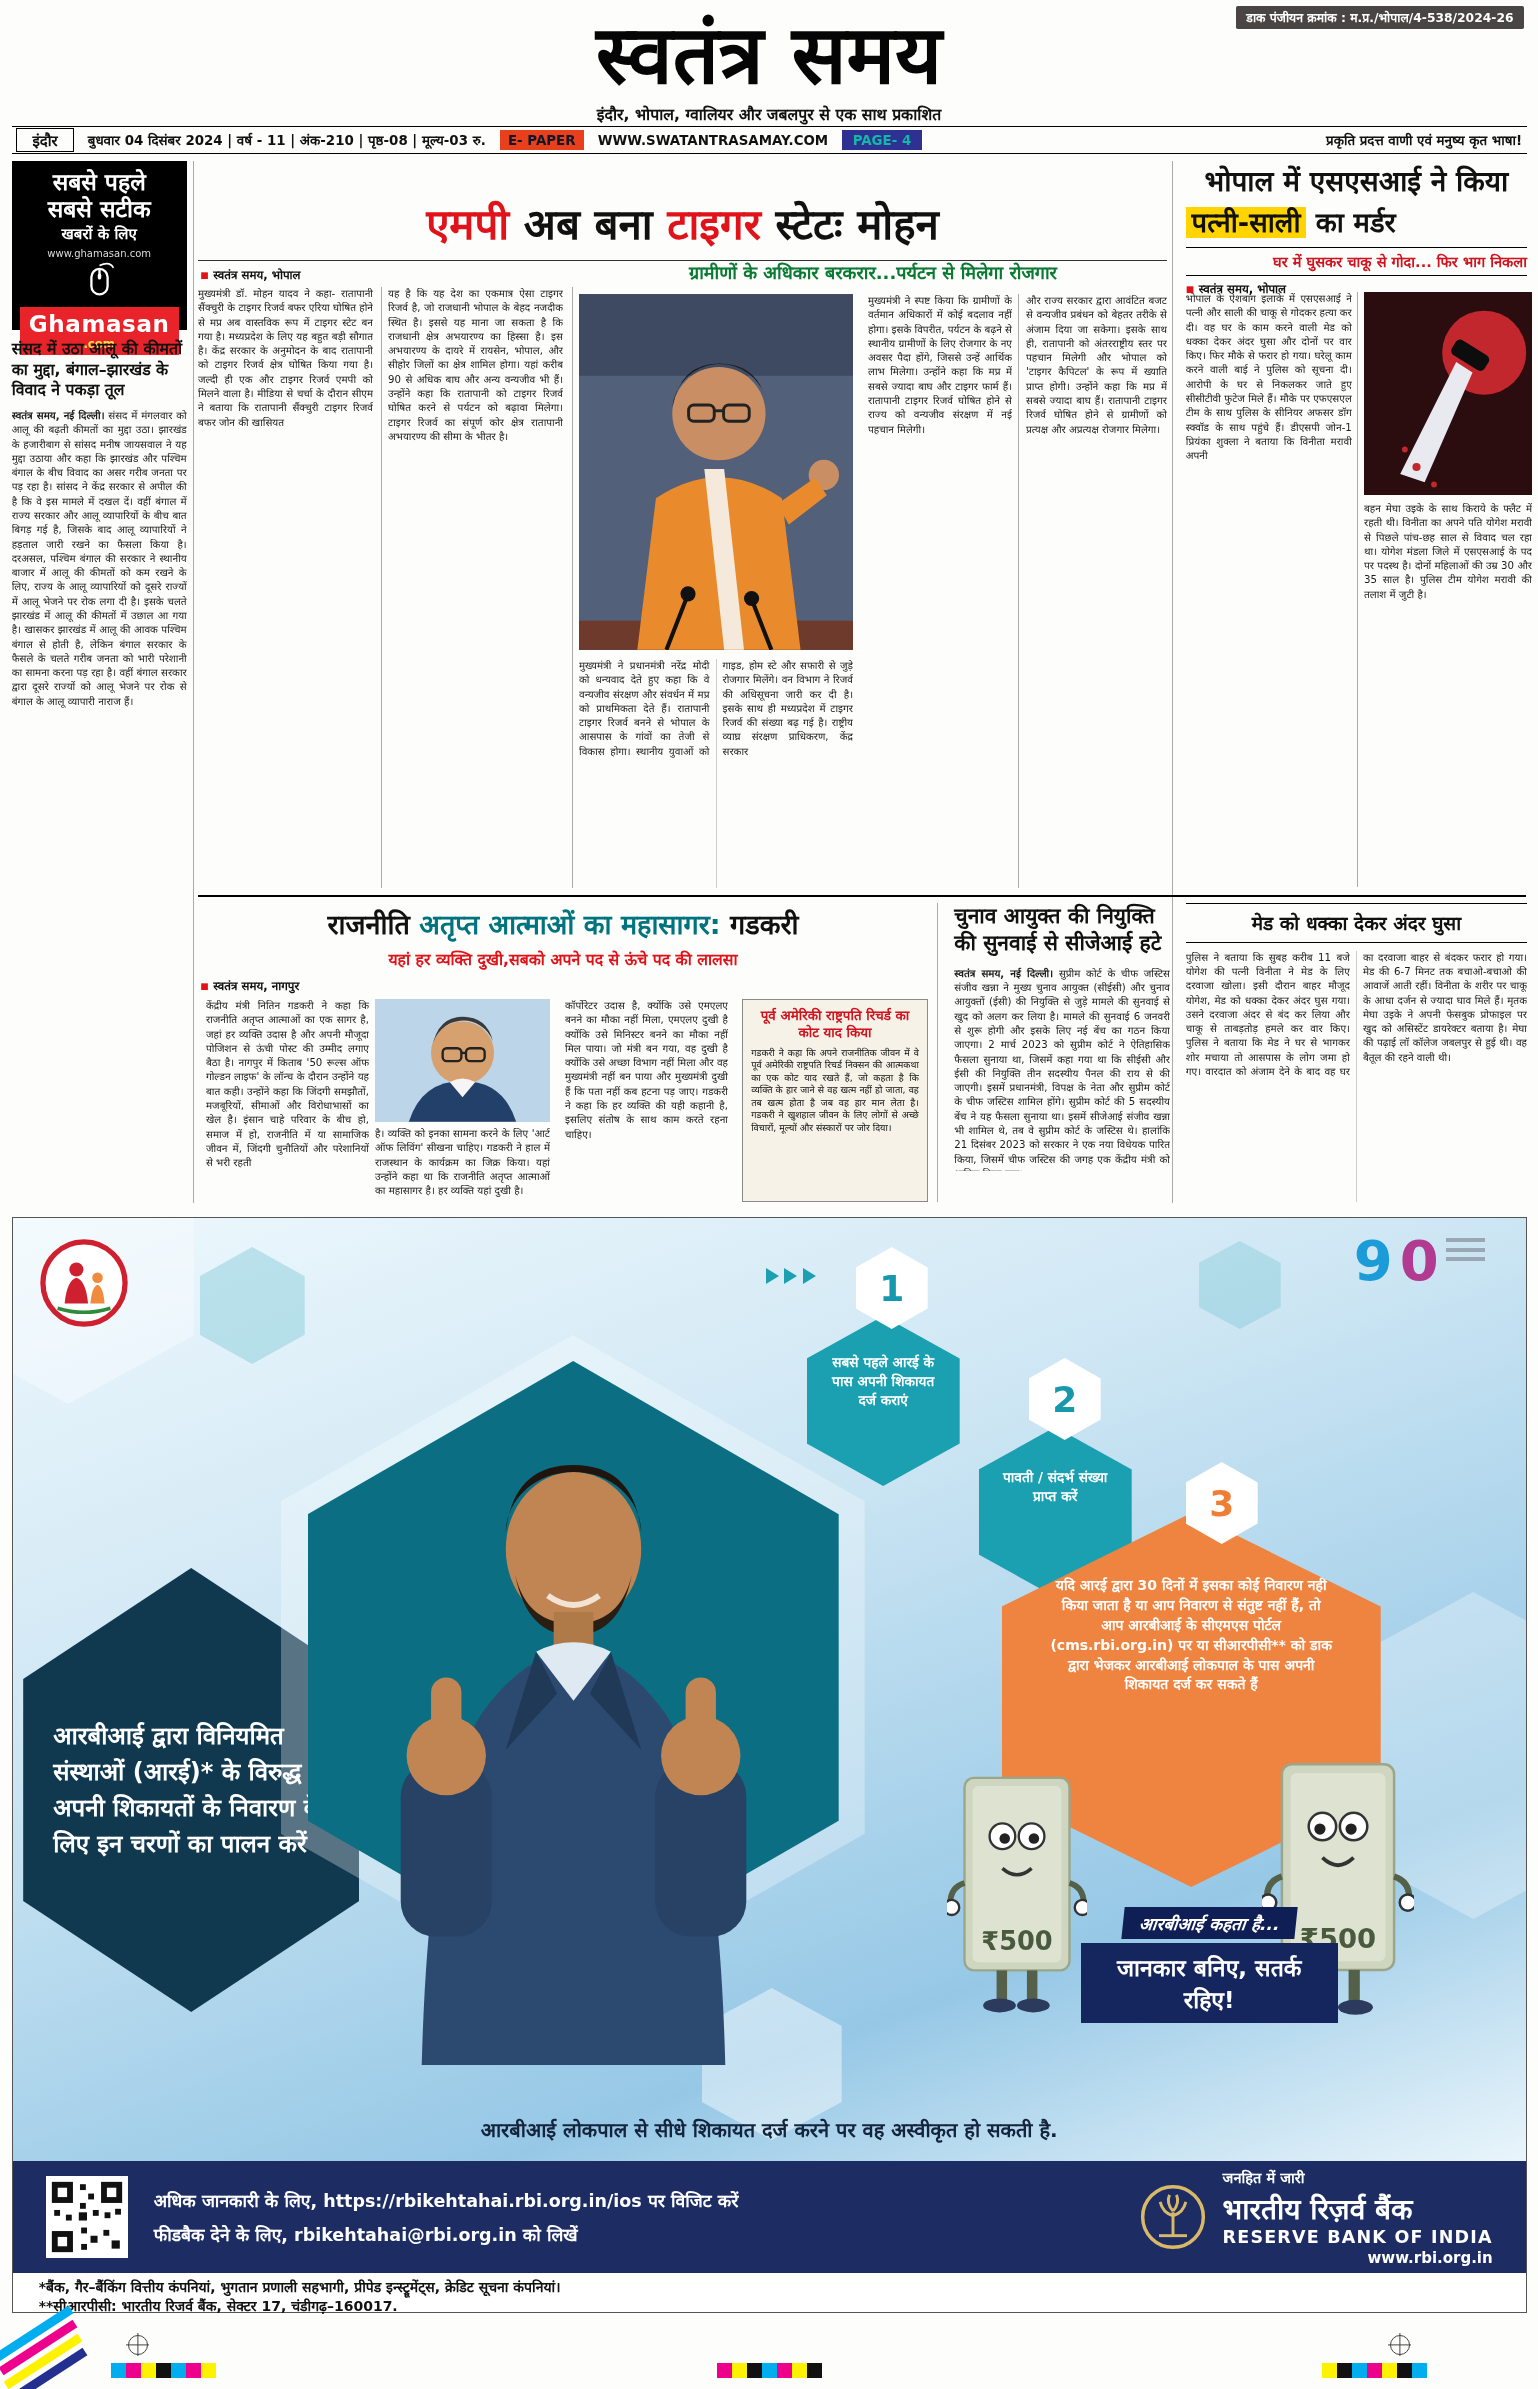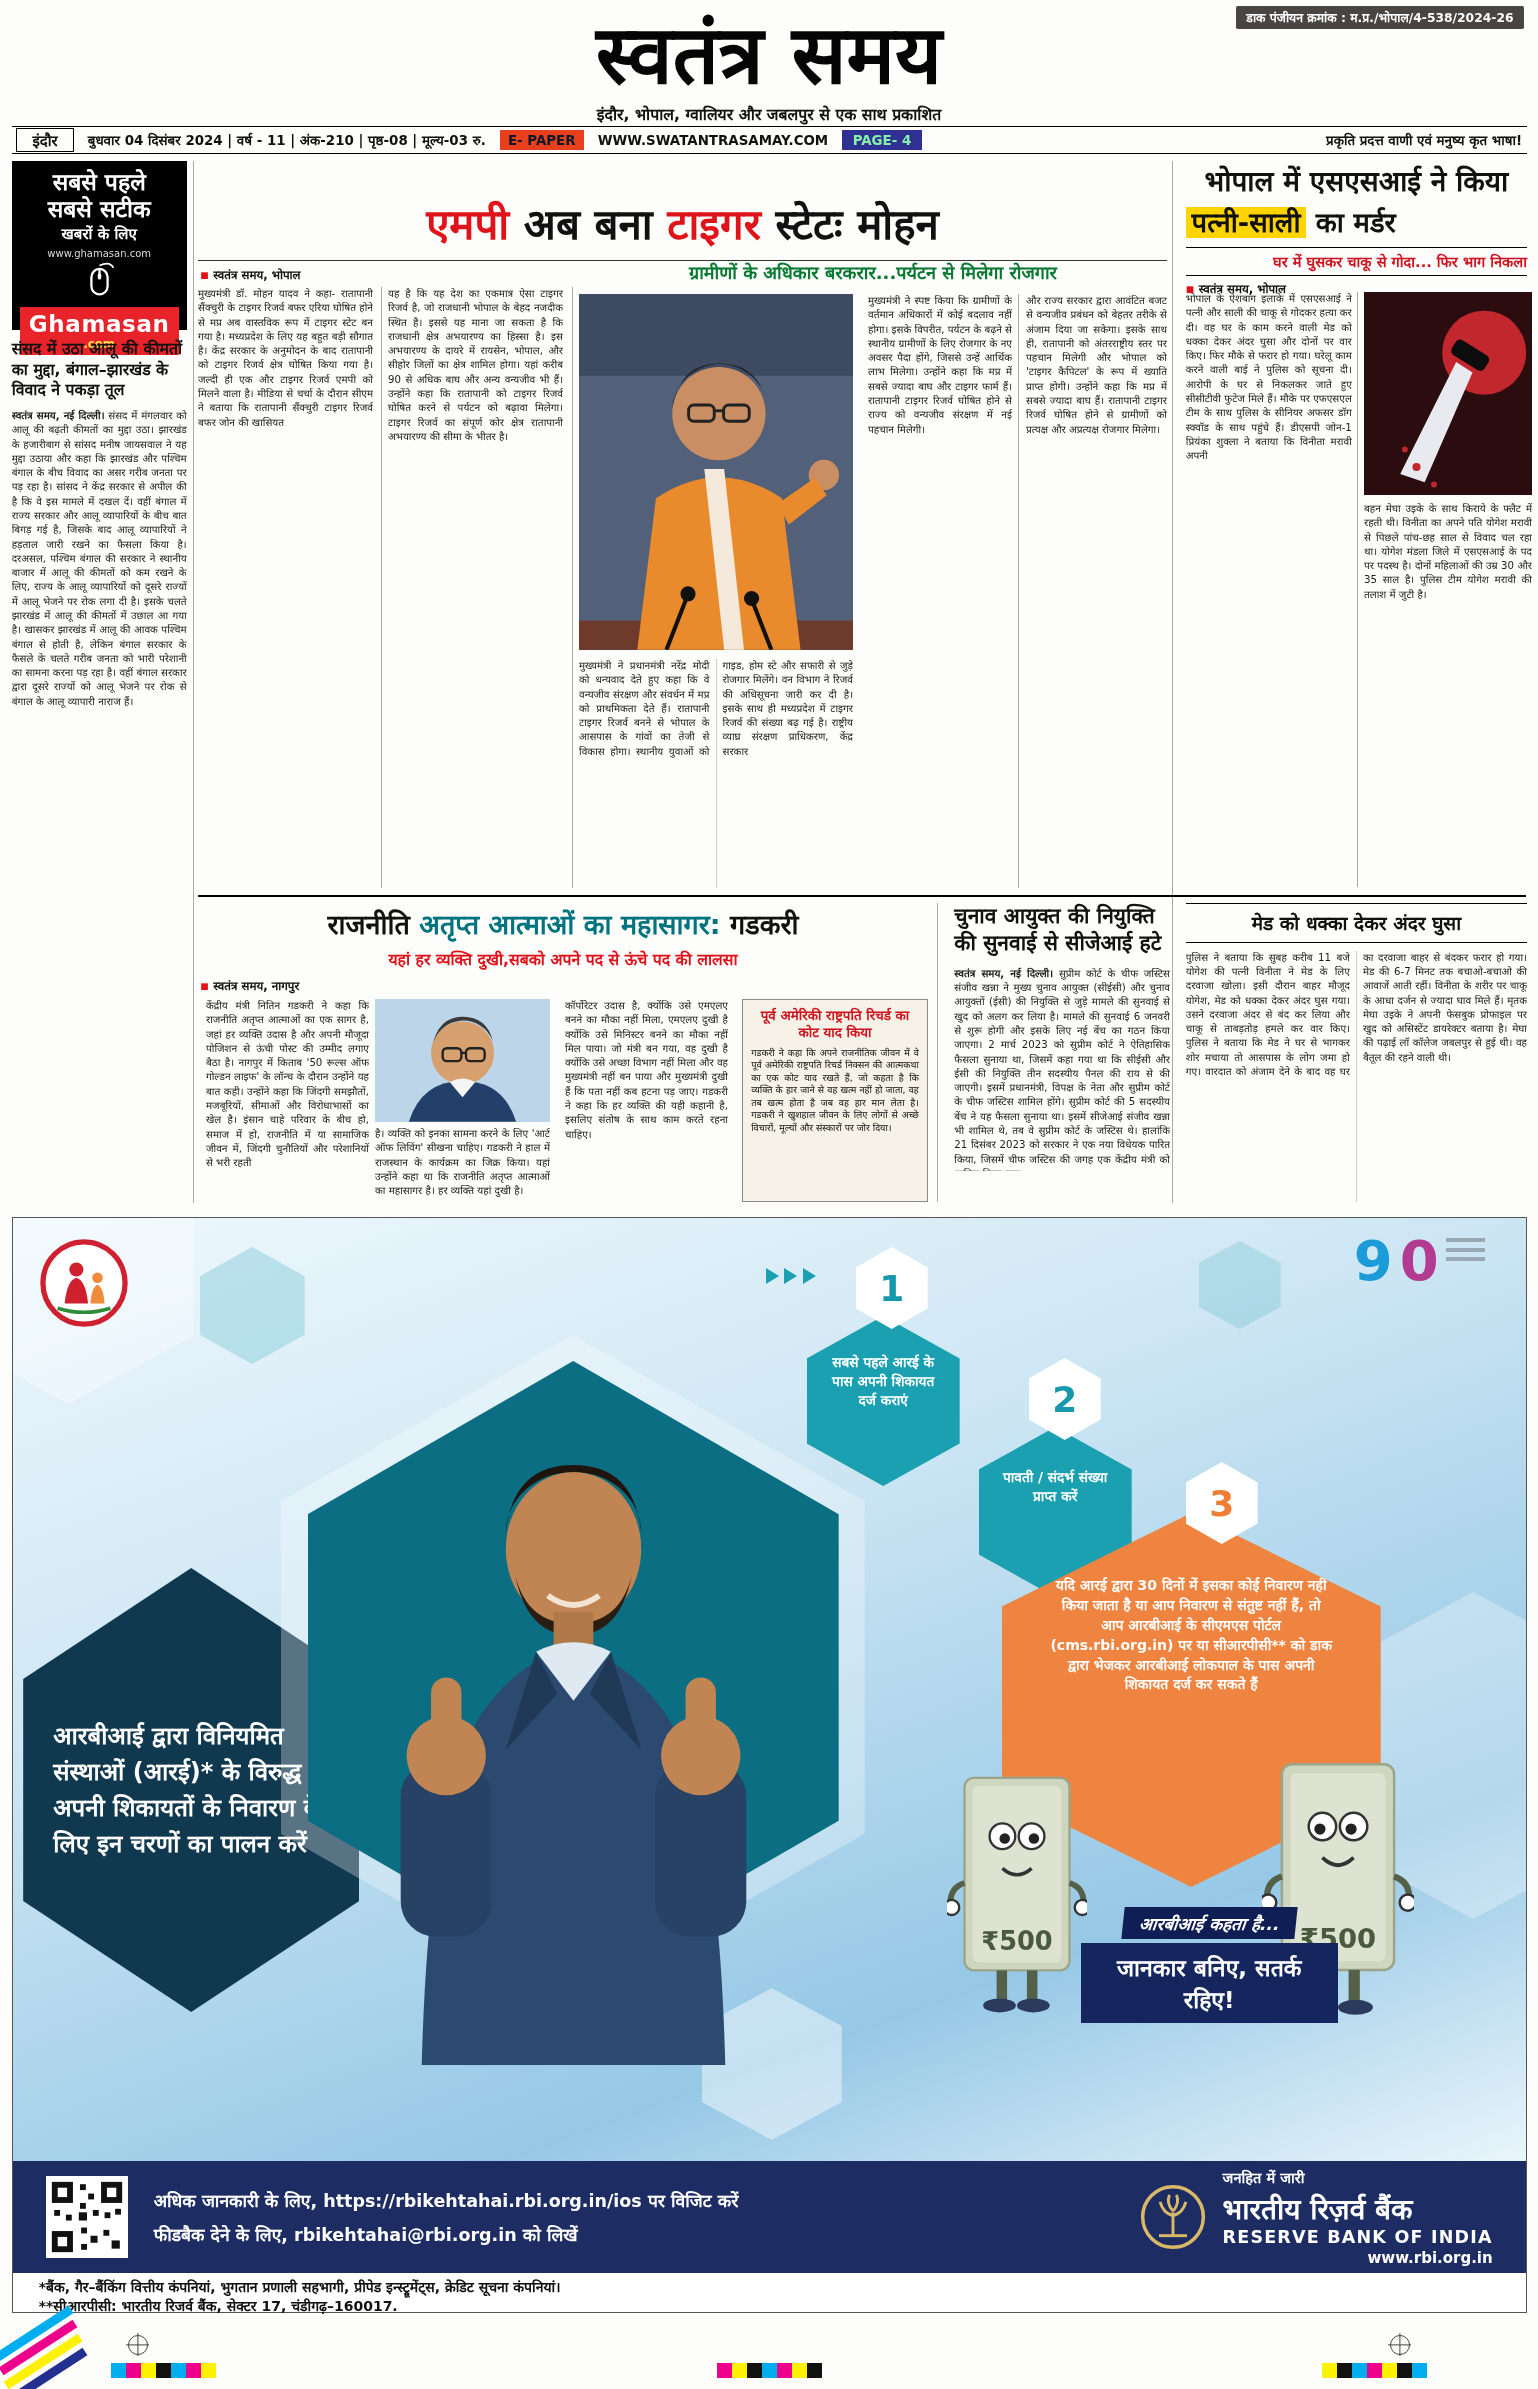--- a/index.html
+++ b/index.html
@@ -14,21 +14,21 @@
 .hex{clip-path:polygon(50% 0,100% 25%,100% 75%,50% 100%,0 75%,0 25%);}
 .flexc{display:flex;align-items:center;justify-content:center;}
 
 
 #postal{top:5.8px;right:14px;background:#484543;color:#fff;font-size:12.3px;padding:2.9px 10.5px;border-radius:1.8px;font-weight:bold;}
 #masthead{top:13px;left:0;width:100%;text-align:center;font-size:81px;font-weight:800;line-height:1.05;color:#050505;}
 #subtitle{top:103px;left:0;width:100%;text-align:center;font-size:15.8px;font-weight:700;}
 #dateline{top:126px;left:11.7px;width:1515px;height:28px;border-top:1.8px solid #000;border-bottom:1.8px solid #000;display:flex;align-items:center;gap:14px;padding:0 4.7px;font-size:13.4px;font-weight:bold;}
 #dateline .city{border:1.2px solid #000;padding:0.6px 15px;font-size:15px;}
 #dateline .ep{background:#e8401c;color:#0f172a;padding:2.9px 8.2px;}
-#dateline .pg{background:#2e3192;color:#86efac;padding:2.9px 10.5px;}
+#dateline .pg{background:#2e3192;color:#14b8a6;padding:2.9px 10.5px;}
 #dateline .sl{margin-left:auto;}
 
 
 #ghamasan{left:11.7px;top:161px;width:175px;height:169px;background:#000;color:#fff;text-align:center;padding-top:8.2px;}
 #ghamasan .l1{font-size:23px;font-weight:800;line-height:1.15;}
 #ghamasan .l3{font-size:15px;font-weight:700;margin-top:1.2px;}
 #ghamasan .url{font-size:10px;margin-top:4.7px;color:#ddd;}
 #ghamasan .brand{background:#e8232a;margin:5.8px 8.2px 0;padding:3.5px 2.3px 4.7px;}
 #ghamasan .brand .b1{font-size:23px;font-weight:800;letter-spacing:0.6px;}
 #ghamasan .brand .b2{font-size:11.7px;font-weight:700;color:#ffe54d;}
@@ -392,20 +392,21 @@
       <rect x="137" y="340" width="18" height="52" fill="#556048"></rect>
       <ellipse cx="90" cy="400" rx="28" ry="12" fill="#2c3a5e"></ellipse>
       <ellipse cx="148" cy="400" rx="28" ry="12" fill="#2c3a5e"></ellipse>
     </svg>
 
     <div id="says">
       <div class="rib">आरबीआई कहता है...</div>
       <div class="big">जानकार बनिए, सतर्क रहिए!</div>
     </div>
 
+    <div id="adnote">आरबीआई लोकपाल से सीधे शिकायत दर्ज करने पर वह अस्वीकृत हो सकती है.</div>
   </div>
 
   <div id="adfooter">
     <svg width="82" height="82" viewBox="0 0 140 140">
       <rect width="140" height="140" fill="#fff"></rect>
       <g fill="#111">
         <rect x="10" y="10" width="36" height="36"></rect>
           <rect x="94" y="10" width="36" height="36"></rect>
           <rect x="10" y="94" width="36" height="36"></rect>
         <rect x="20" y="20" width="16" height="16" fill="#fff"></rect>

